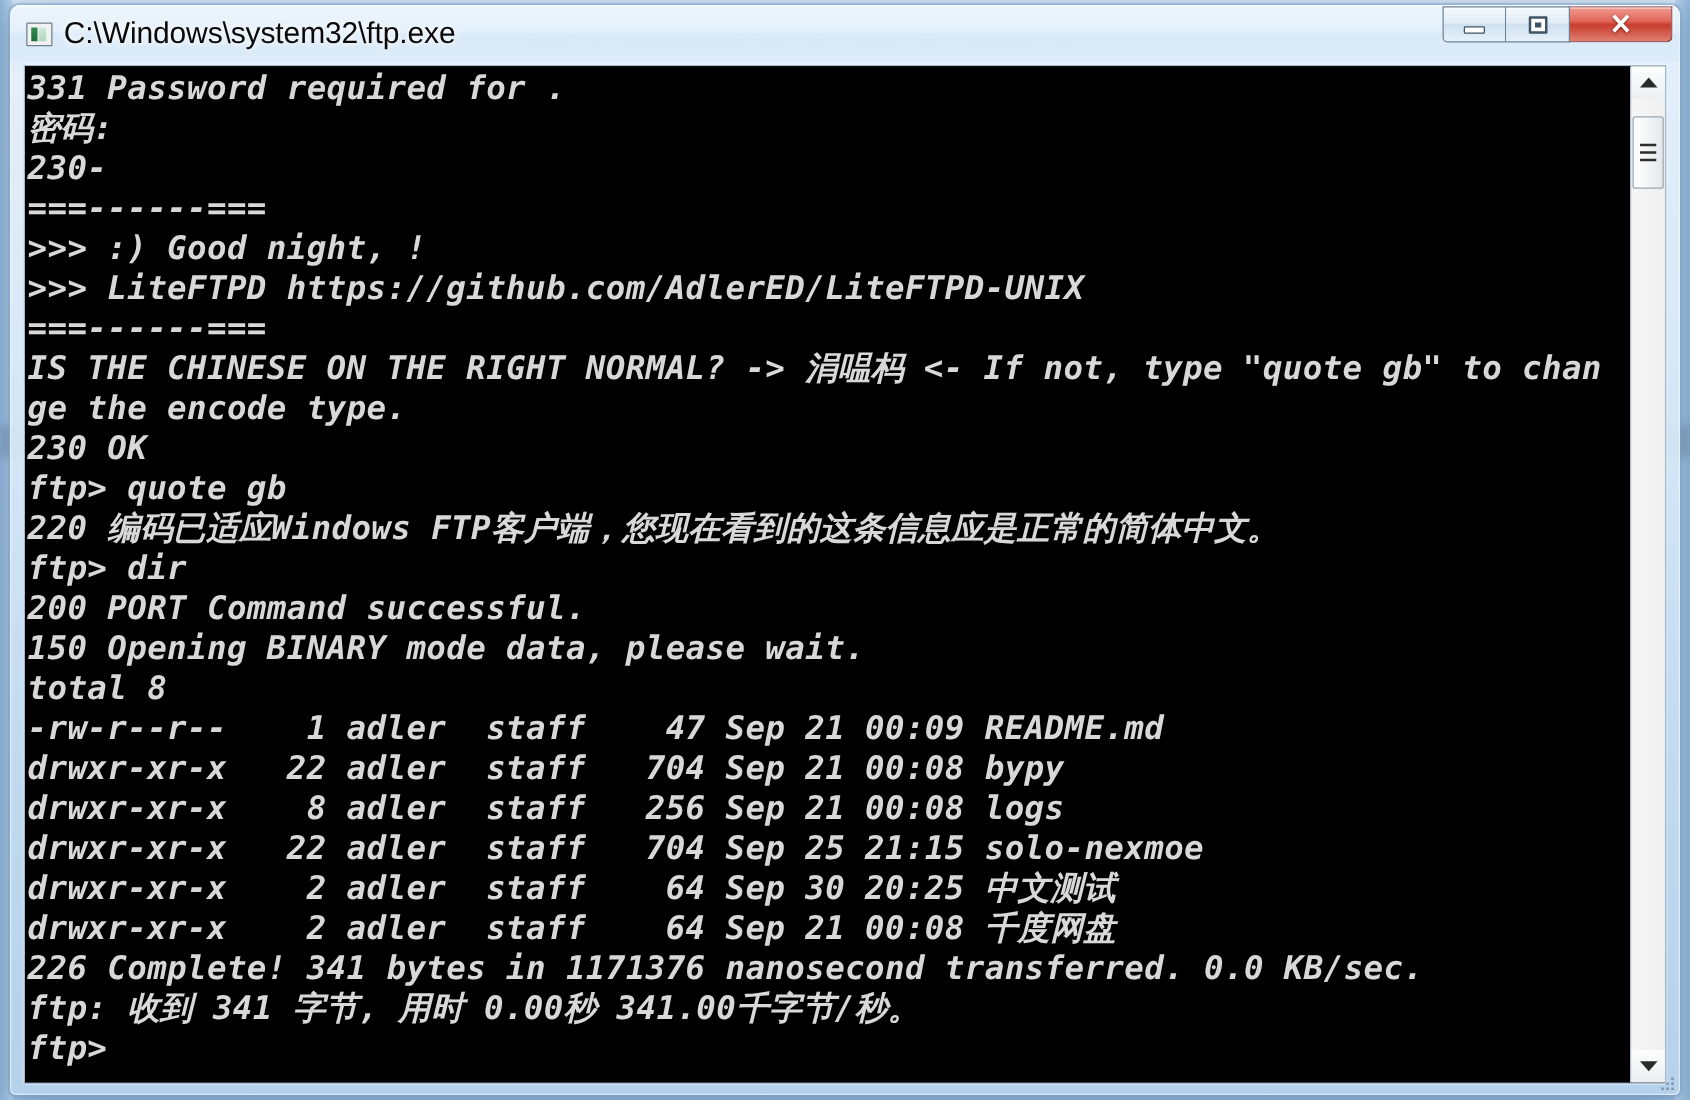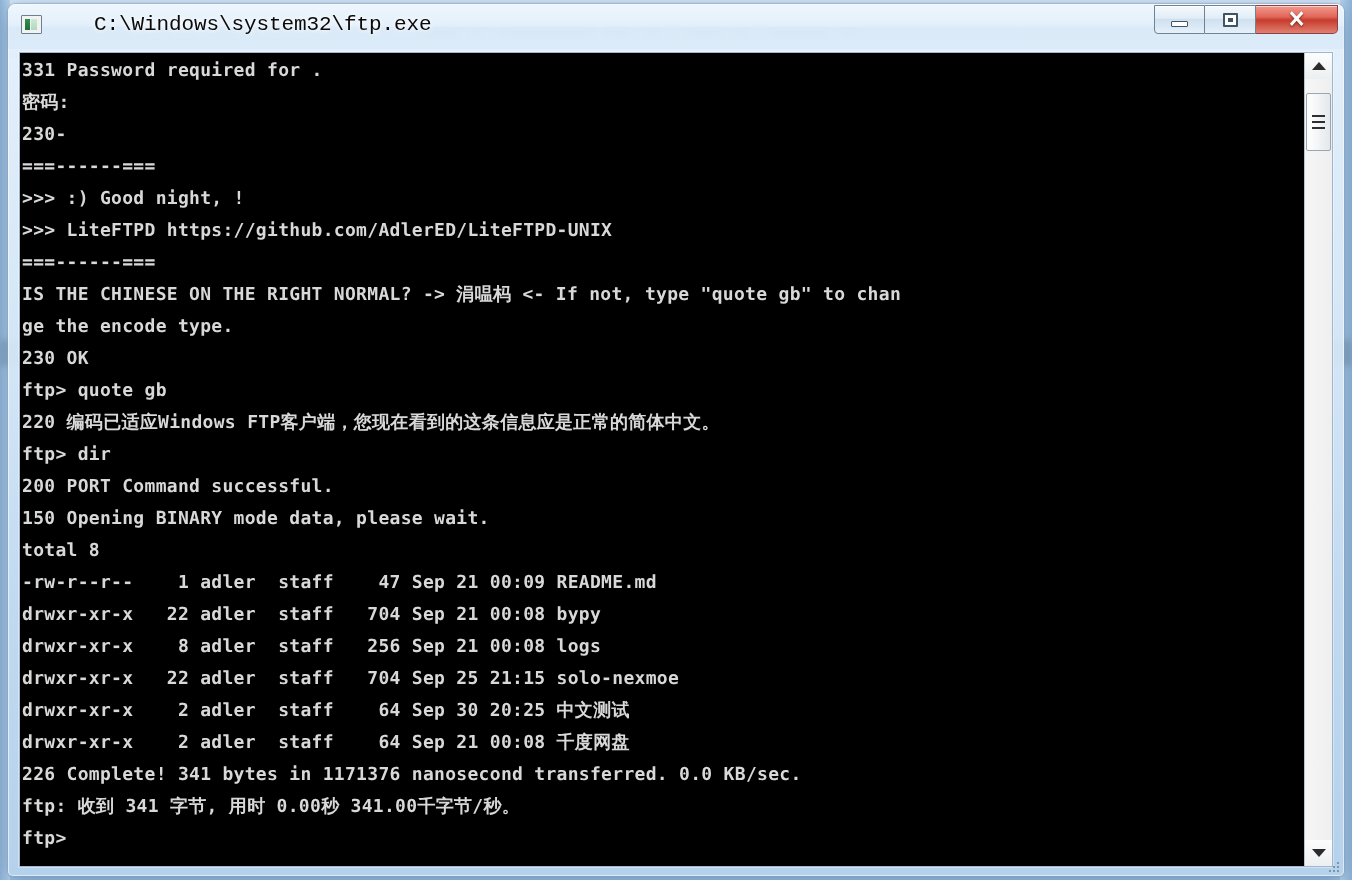--- a/index.html
+++ b/index.html
@@ -97,27 +97,26 @@
   }
   #app-icon .bar1 {
     position:absolute; left:3px; top:3px; width:5px; height:11px;
     background: linear-gradient(180deg,#2f8f4f,#1f6e37);
   }
   #app-icon .bar2 {
     position:absolute; left:9px; top:3px; width:6px; height:11px;
     background: linear-gradient(180deg,#cfe9d8,#b0d8c0);
   }
   #title-text {
-    font-family: Liberation Mono, monospace;
-    font-size: 21px;
+    font-family: Liberation Sans, sans-serif;
+    font-size: 24px;
     color: #0a0a0a;
     letter-spacing: -0.1px;
     text-shadow: 0 0 4px rgba(255,255,255,0.95), 0 0 8px rgba(255,255,255,0.85);
     white-space: nowrap;
-    margin-left: 43px;
   }
 
   
   #caption-buttons {
     position: absolute;
     right: 6px; top: 1px;
     display: flex;
     height: 31px;
   }
   .capbtn {
@@ -190,27 +189,28 @@
   #console {
     flex: 1 1 auto;
     position: relative;
     background: #000000;
     overflow: hidden;
     padding: 2px 0 0 2px;
     box-sizing: border-box;
   }
   #console-lines {
     font-family: "DejaVu Sans Mono", "Liberation Mono", monospace;
-    font-size: 18px;
+    font-size: 26px;
     line-height: 32px;
     color: #d8d8d8;
     white-space: pre;
     letter-spacing: 0.3px;
     font-weight: bold;
     text-rendering: geometricPrecision;
+    font-style: italic;
   }
   #console-lines .ln { height: 32px; }
 
   
   #scrollbar {
     width: 28px;
     flex: 0 0 28px;
     background: linear-gradient(90deg,#f3f3f3,#ececec);
     border-left: 1px solid #b8c4ce;
     display: flex;

